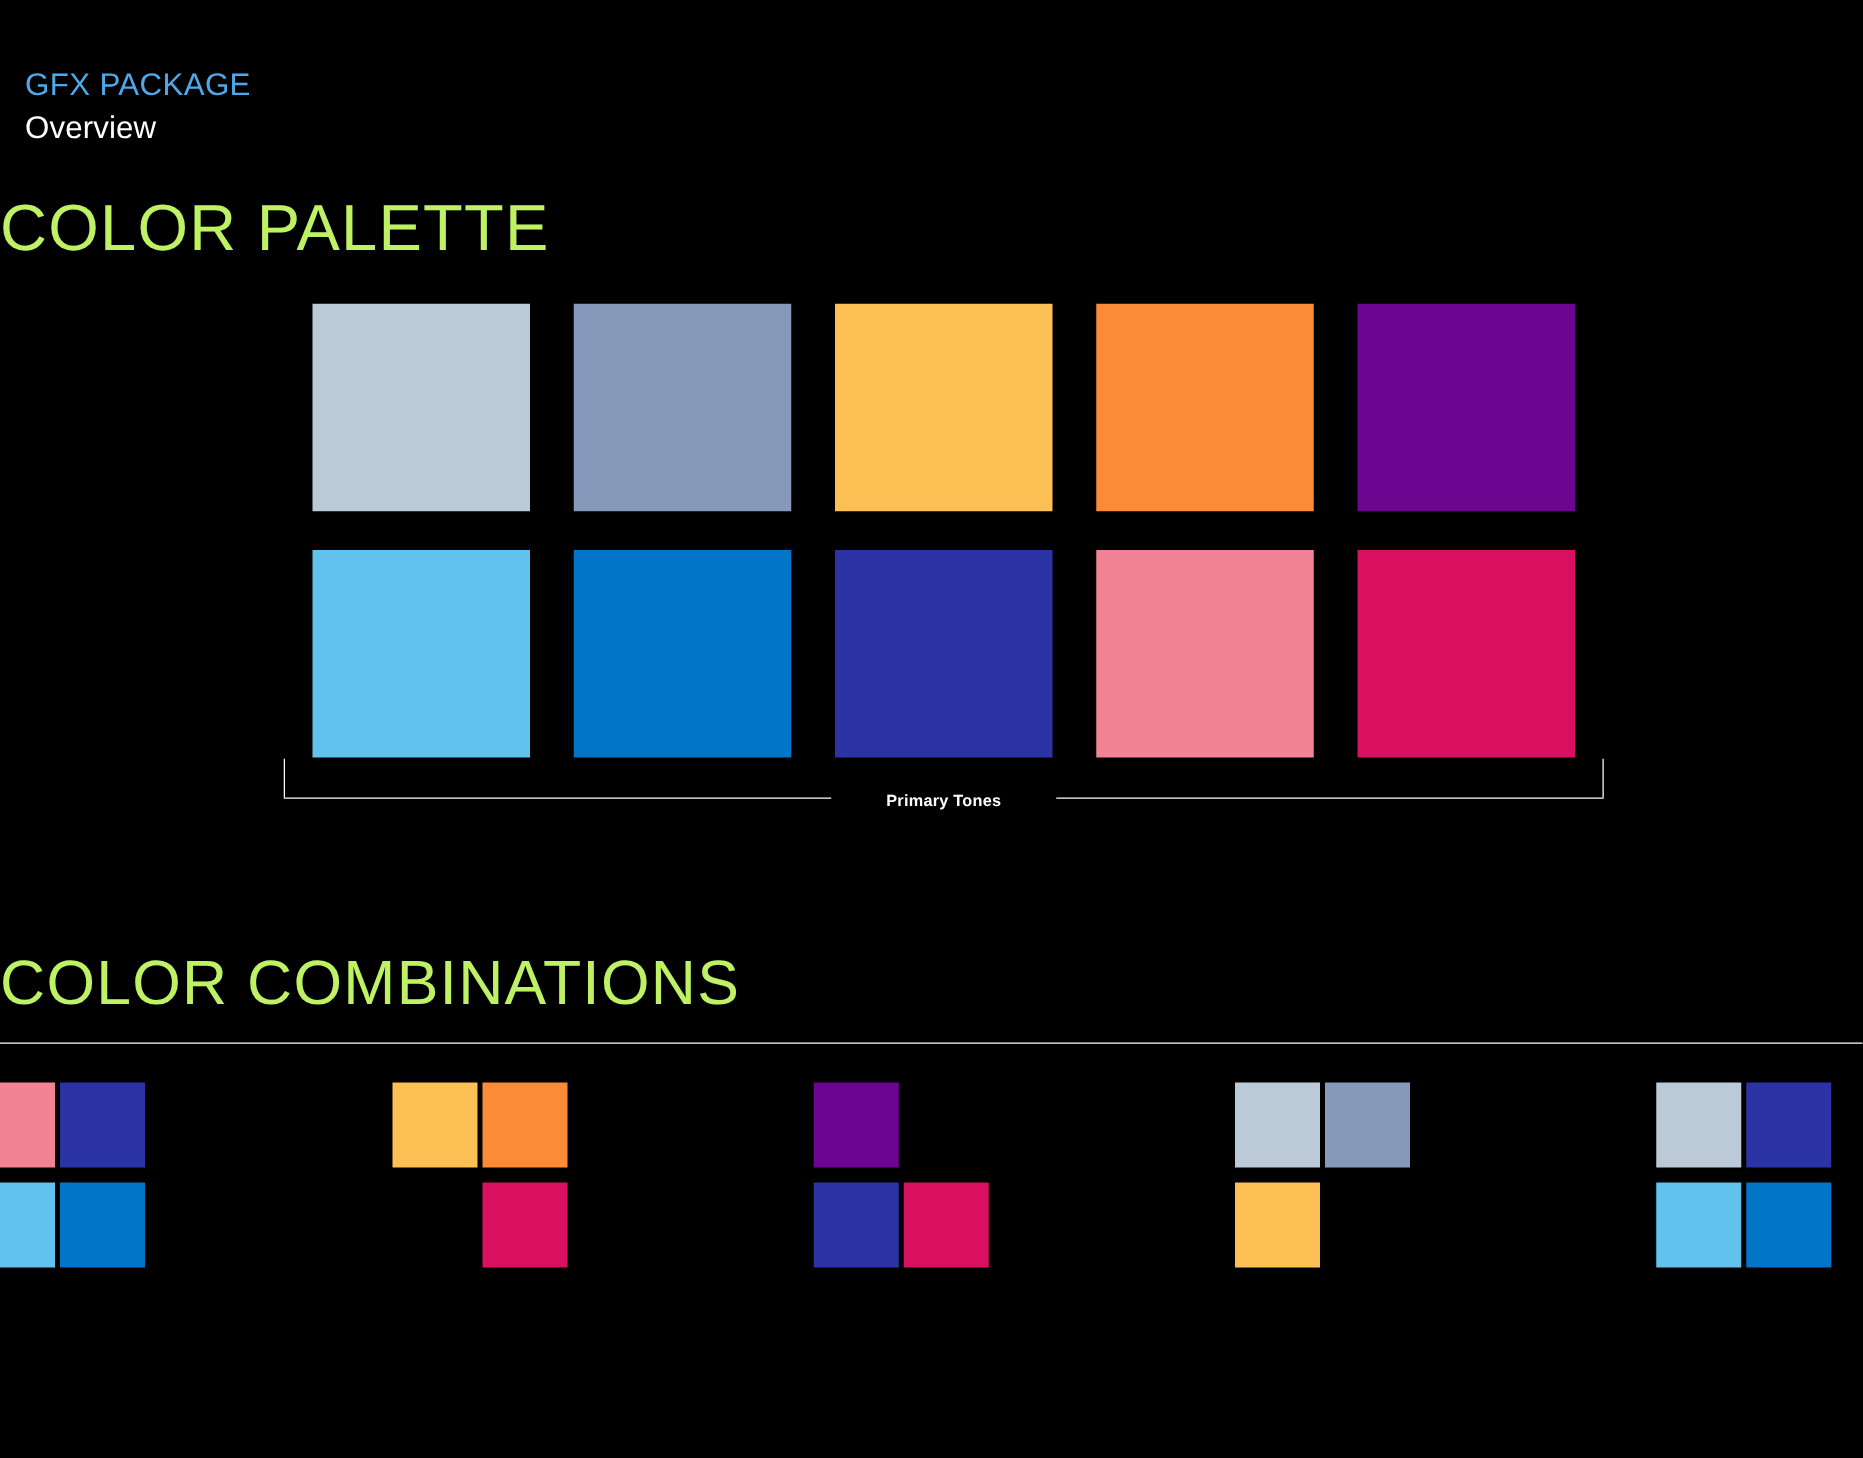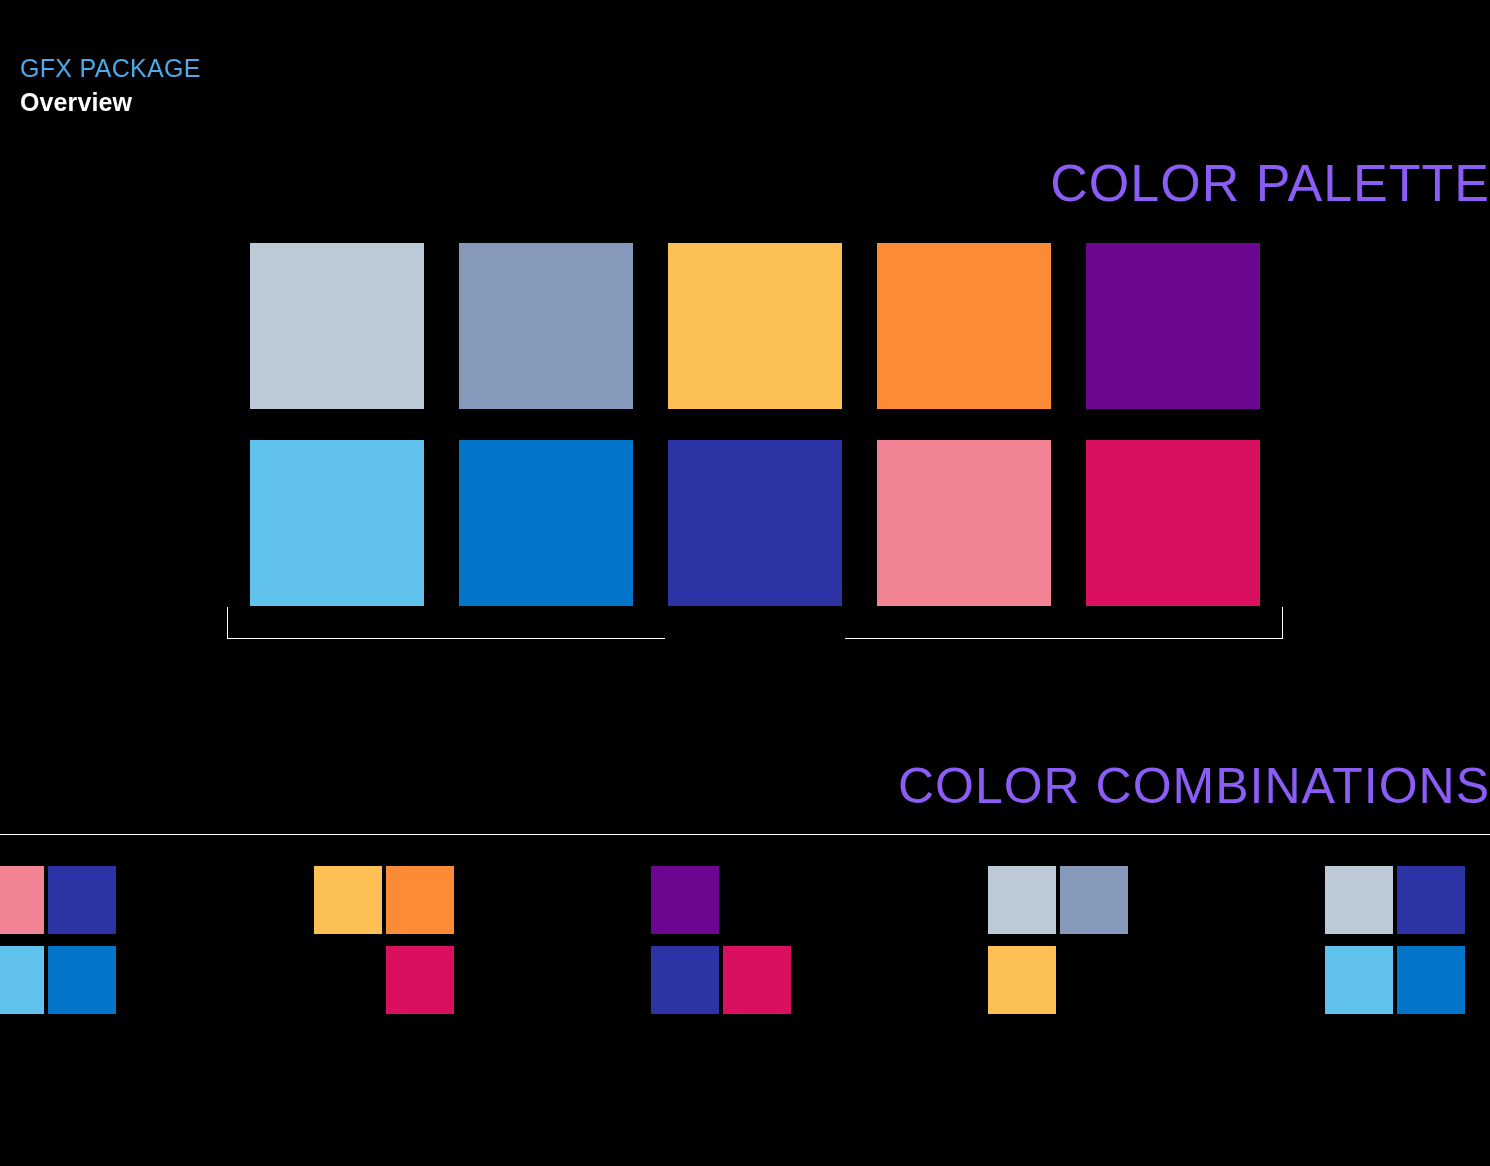--- a/index.html
+++ b/index.html
@@ -26,33 +26,33 @@
   #kicker {
     font-size: 25px;
     font-weight: 400;
     letter-spacing: 0.3px;
     color: #4fa9e8;
     display: block;
     margin-bottom: 9px;
   }
   #doc-title {
     font-size: 25px;
-    font-weight: 700;
+    font-weight: 400;
     letter-spacing: 0.1px;
     color: #ffffff;
     display: block;
   }
 
   
   .section-title {
     position: absolute;
     width: 100%;
-    text-align: right;
+    text-align: left;
     font-weight: 300;
-    color: #8b5cf6;
+    color: #bef264;
     letter-spacing: 1px;
     white-space: nowrap;
   }
   #palette-title {
     top: 153px;
     font-size: 52px;
   }
   #combos-title {
     top: 757px;
     font-size: 50px;
@@ -167,20 +167,21 @@
     <div class="swatch" style="background: rgb(43, 51, 165);"></div>
     <div class="swatch" style="background: rgb(241, 131, 148);"></div>
     <div class="swatch" style="background: rgb(217, 15, 95);"></div>
   </div>
 
 <div id="bracket">
   <div id="bracket-tick-left" class="bracket-tick"></div>
   <div id="bracket-tick-right" class="bracket-tick"></div>
   <div id="bracket-rule-left" class="bracket-rule"></div>
   <div id="bracket-rule-right" class="bracket-rule"></div>
+  <div id="bracket-label">Primary Tones</div>
 </div>
 
 <div id="combos-title" class="section-title">COLOR COMBINATIONS</div>
 
 <div id="combos-divider"></div>
 
 <div id="combos-row">
     <div class="combo-group" style="left: -24px;">
       <div class="combo-tile" style="background: rgb(241, 131, 148);"></div>
       <div class="combo-tile" style="background: rgb(43, 51, 165);"></div>

